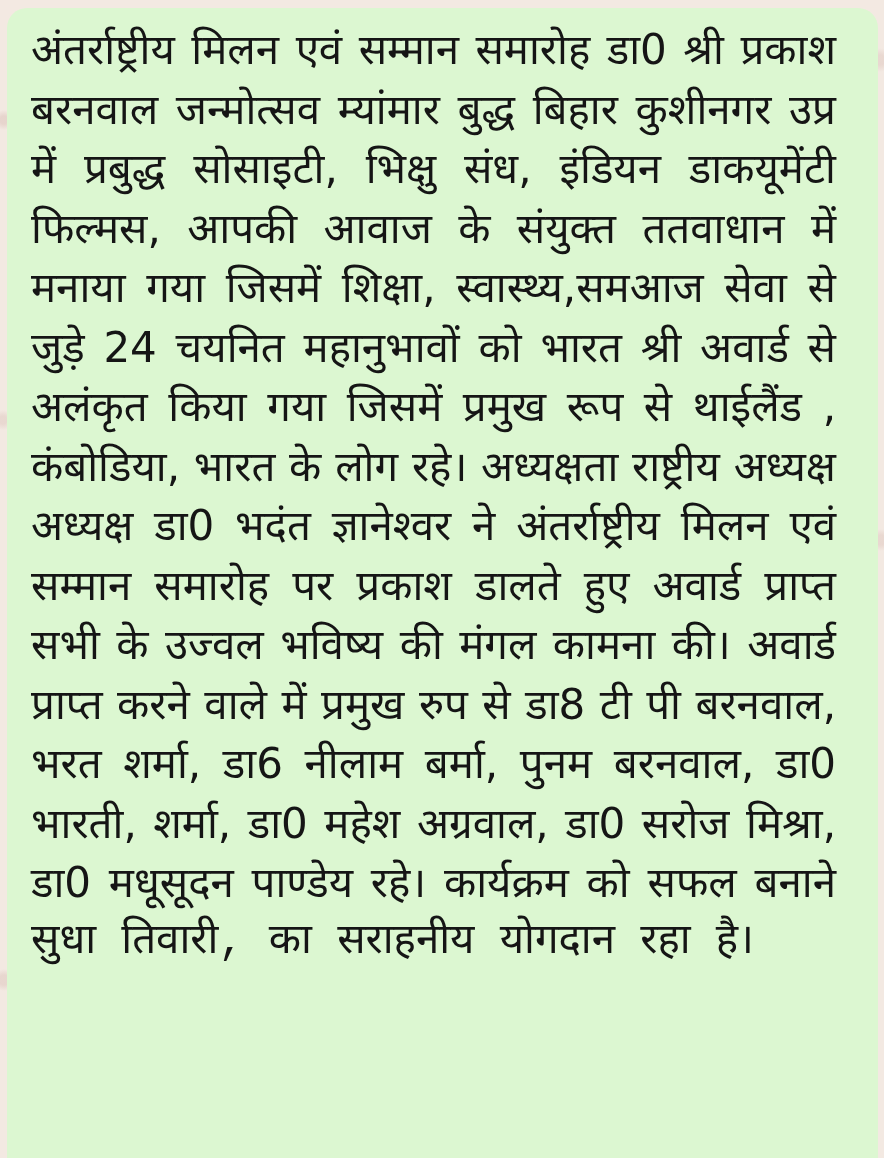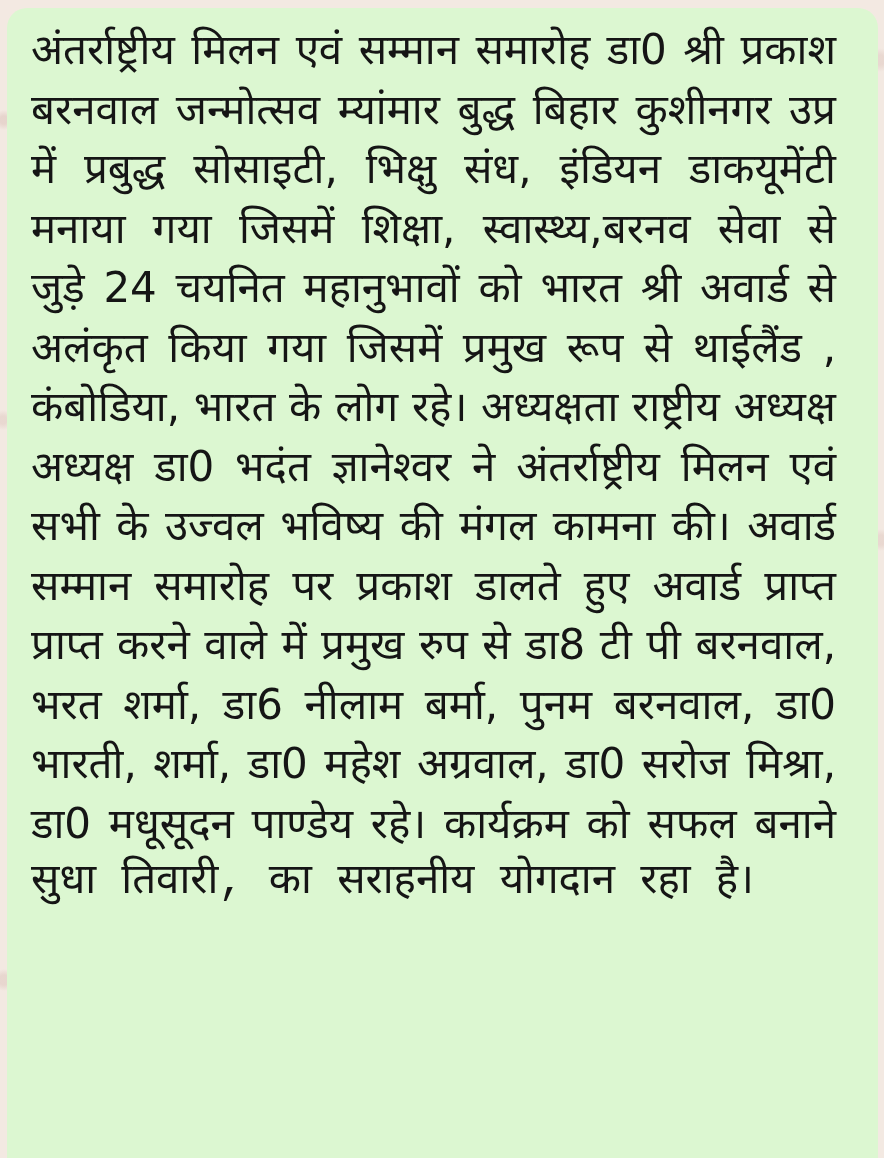--- a/index.html
+++ b/index.html
@@ -54,26 +54,27 @@
   }
 </style>
 </head>
 <body>
 
 <div class="wallpaper">
   <div class="bubble">
     <div class="line">अंतर्राष्ट्रीय मिलन एवं सम्मान समारोह डा0 श्री प्रकाश</div>
     <div class="line">बरनवाल जन्मोत्सव म्यांमार बुद्ध बिहार कुशीनगर उप्र</div>
     <div class="line">में प्रबुद्ध सोसाइटी, भिक्षु संध, इंडियन डाकयूमेंटी</div>
-    <div class="line">मनाया गया जिसमें  शिक्षा, स्वास्थ्य,बरनव सेवा से</div>
+    <div class="line">फिल्मस, आपकी आवाज के संयुक्त ततवाधान में</div>
+    <div class="line">मनाया गया जिसमें  शिक्षा, स्वास्थ्य,समआज सेवा से</div>
     <div class="line">जुड़े 24 चयनित  महानुभावों को भारत श्री अवार्ड से</div>
     <div class="line">अलंकृत किया गया जिसमें प्रमुख रूप से थाईलैंड ,</div>
     <div class="line">कंबोडिया, भारत के लोग रहे। अध्यक्षता राष्ट्रीय अध्यक्ष</div>
     <div class="line">अध्यक्ष डा0 भदंत ज्ञानेश्वर ने अंतर्राष्ट्रीय मिलन एवं</div>
+    <div class="line">सम्मान समारोह  पर प्रकाश डालते हुए अवार्ड प्राप्त</div>
     <div class="line">सभी के उज्वल भविष्य की मंगल कामना की। अवार्ड</div>
-    <div class="line">सम्मान समारोह  पर प्रकाश डालते हुए अवार्ड प्राप्त</div>
     <div class="line">प्राप्त करने वाले में प्रमुख रुप से डा8 टी पी बरनवाल,</div>
     <div class="line">भरत शर्मा, डा6 नीलाम बर्मा, पुनम बरनवाल, डा0</div>
     <div class="line">भारती, शर्मा, डा0 महेश अग्रवाल, डा0 सरोज मिश्रा,</div>
     <div class="line">डा0 मधूसूदन पाण्डेय रहे। कार्यक्रम को सफल बनाने</div>
     <div class="line last">सुधा तिवारी, का सराहनीय योगदान रहा है।</div>
   </div>
 </div>
 
 </body></html>

